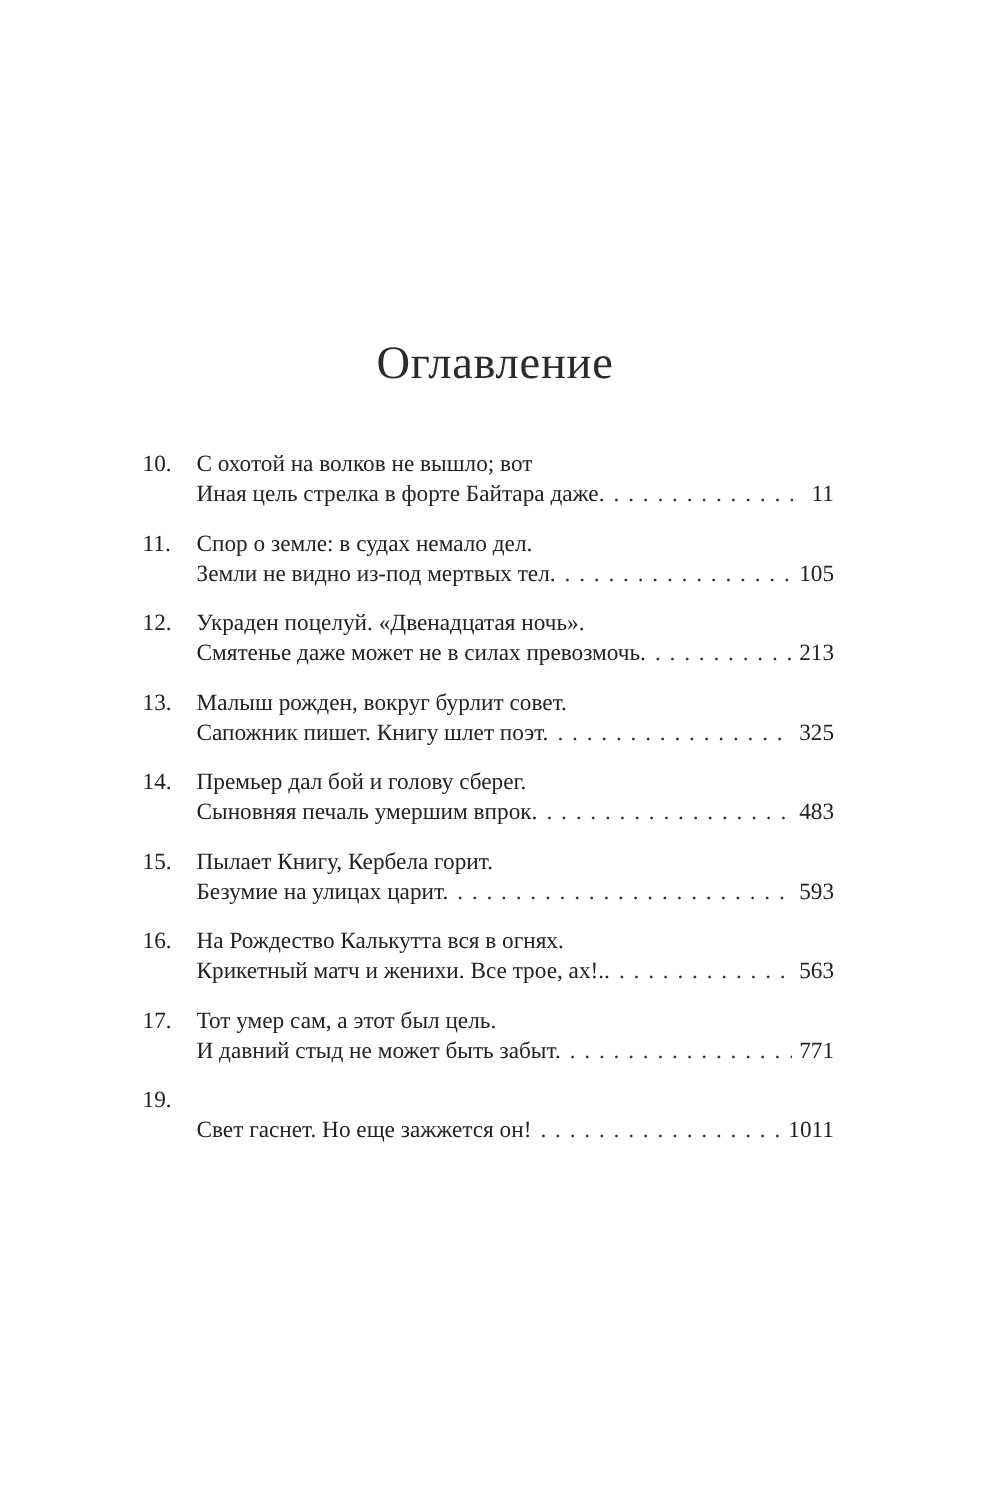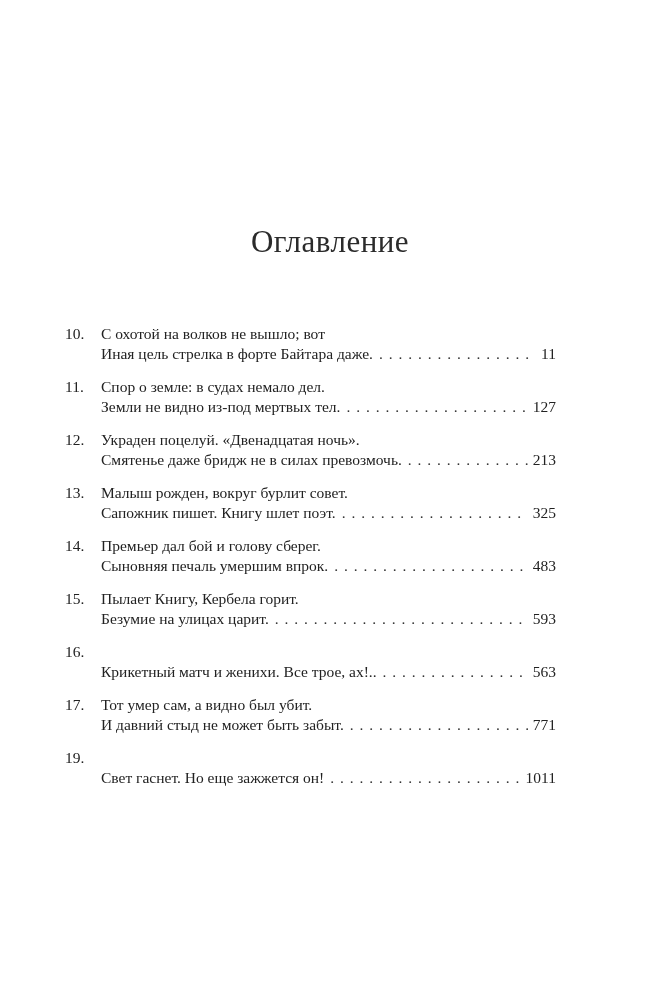--- a/index.html
+++ b/index.html
@@ -21,22 +21,22 @@
   .title {
     margin: 0;
     padding-top: 224px;
     text-align: center;
     font-weight: 400;
     font-size: 31px;
     letter-spacing: 0.5px;
     color: #2b2b2b;
   }
   .entries {
-    margin-top: 64px;
-    padding-left: 65px;
+    margin-top: 40px;
+    padding-left: 95px;
     padding-right: 104px;
   }
   .entry {
     margin-bottom: 13px;
     font-size: 15.5px;
     line-height: 20px;
   }
   .row {
     display: flex;
     align-items: baseline;
@@ -89,32 +89,32 @@
 
   <div class="entry">
     <div class="row">
       <span class="num">11.</span>
       <span class="l1">Спор о земле: в судах немало дел.</span>
     </div>
     <div class="row">
       <span class="num"></span>
       <span class="l2">Земли не видно из-под мертвых тел.</span>
       <span class="leader"></span>
-      <span class="pageno">127</span>
+      <span class="pageno">105</span>
     </div>
   </div>
 
   <div class="entry">
     <div class="row">
       <span class="num">12.</span>
       <span class="l1">Украден поцелуй. «Двенадцатая ночь».</span>
     </div>
     <div class="row">
       <span class="num"></span>
-      <span class="l2">Смятенье даже бридж не в силах превозмочь.</span>
+      <span class="l2">Смятенье даже может не в силах превозмочь.</span>
       <span class="leader"></span>
       <span class="pageno">213</span>
     </div>
   </div>
 
   <div class="entry">
     <div class="row">
       <span class="num">13.</span>
       <span class="l1">Малыш рожден, вокруг бурлит совет.</span>
     </div>
@@ -148,33 +148,34 @@
       <span class="num"></span>
       <span class="l2">Безумие на улицах царит.</span>
       <span class="leader"></span>
       <span class="pageno">593</span>
     </div>
   </div>
 
   <div class="entry">
     <div class="row">
       <span class="num">16.</span>
+      <span class="l1">На Рождество Калькутта вся в огнях.</span>
     </div>
     <div class="row">
       <span class="num"></span>
       <span class="l2">Крикетный матч и женихи. Все трое, ах!..</span>
       <span class="leader"></span>
       <span class="pageno">563</span>
     </div>
   </div>
 
   <div class="entry">
     <div class="row">
       <span class="num">17.</span>
-      <span class="l1">Тот умер сам, а видно был убит.</span>
+      <span class="l1">Тот умер сам, а этот был цель.</span>
     </div>
     <div class="row">
       <span class="num"></span>
       <span class="l2">И давний стыд не может быть забыт.</span>
       <span class="leader"></span>
       <span class="pageno">771</span>
     </div>
   </div>
 
 

